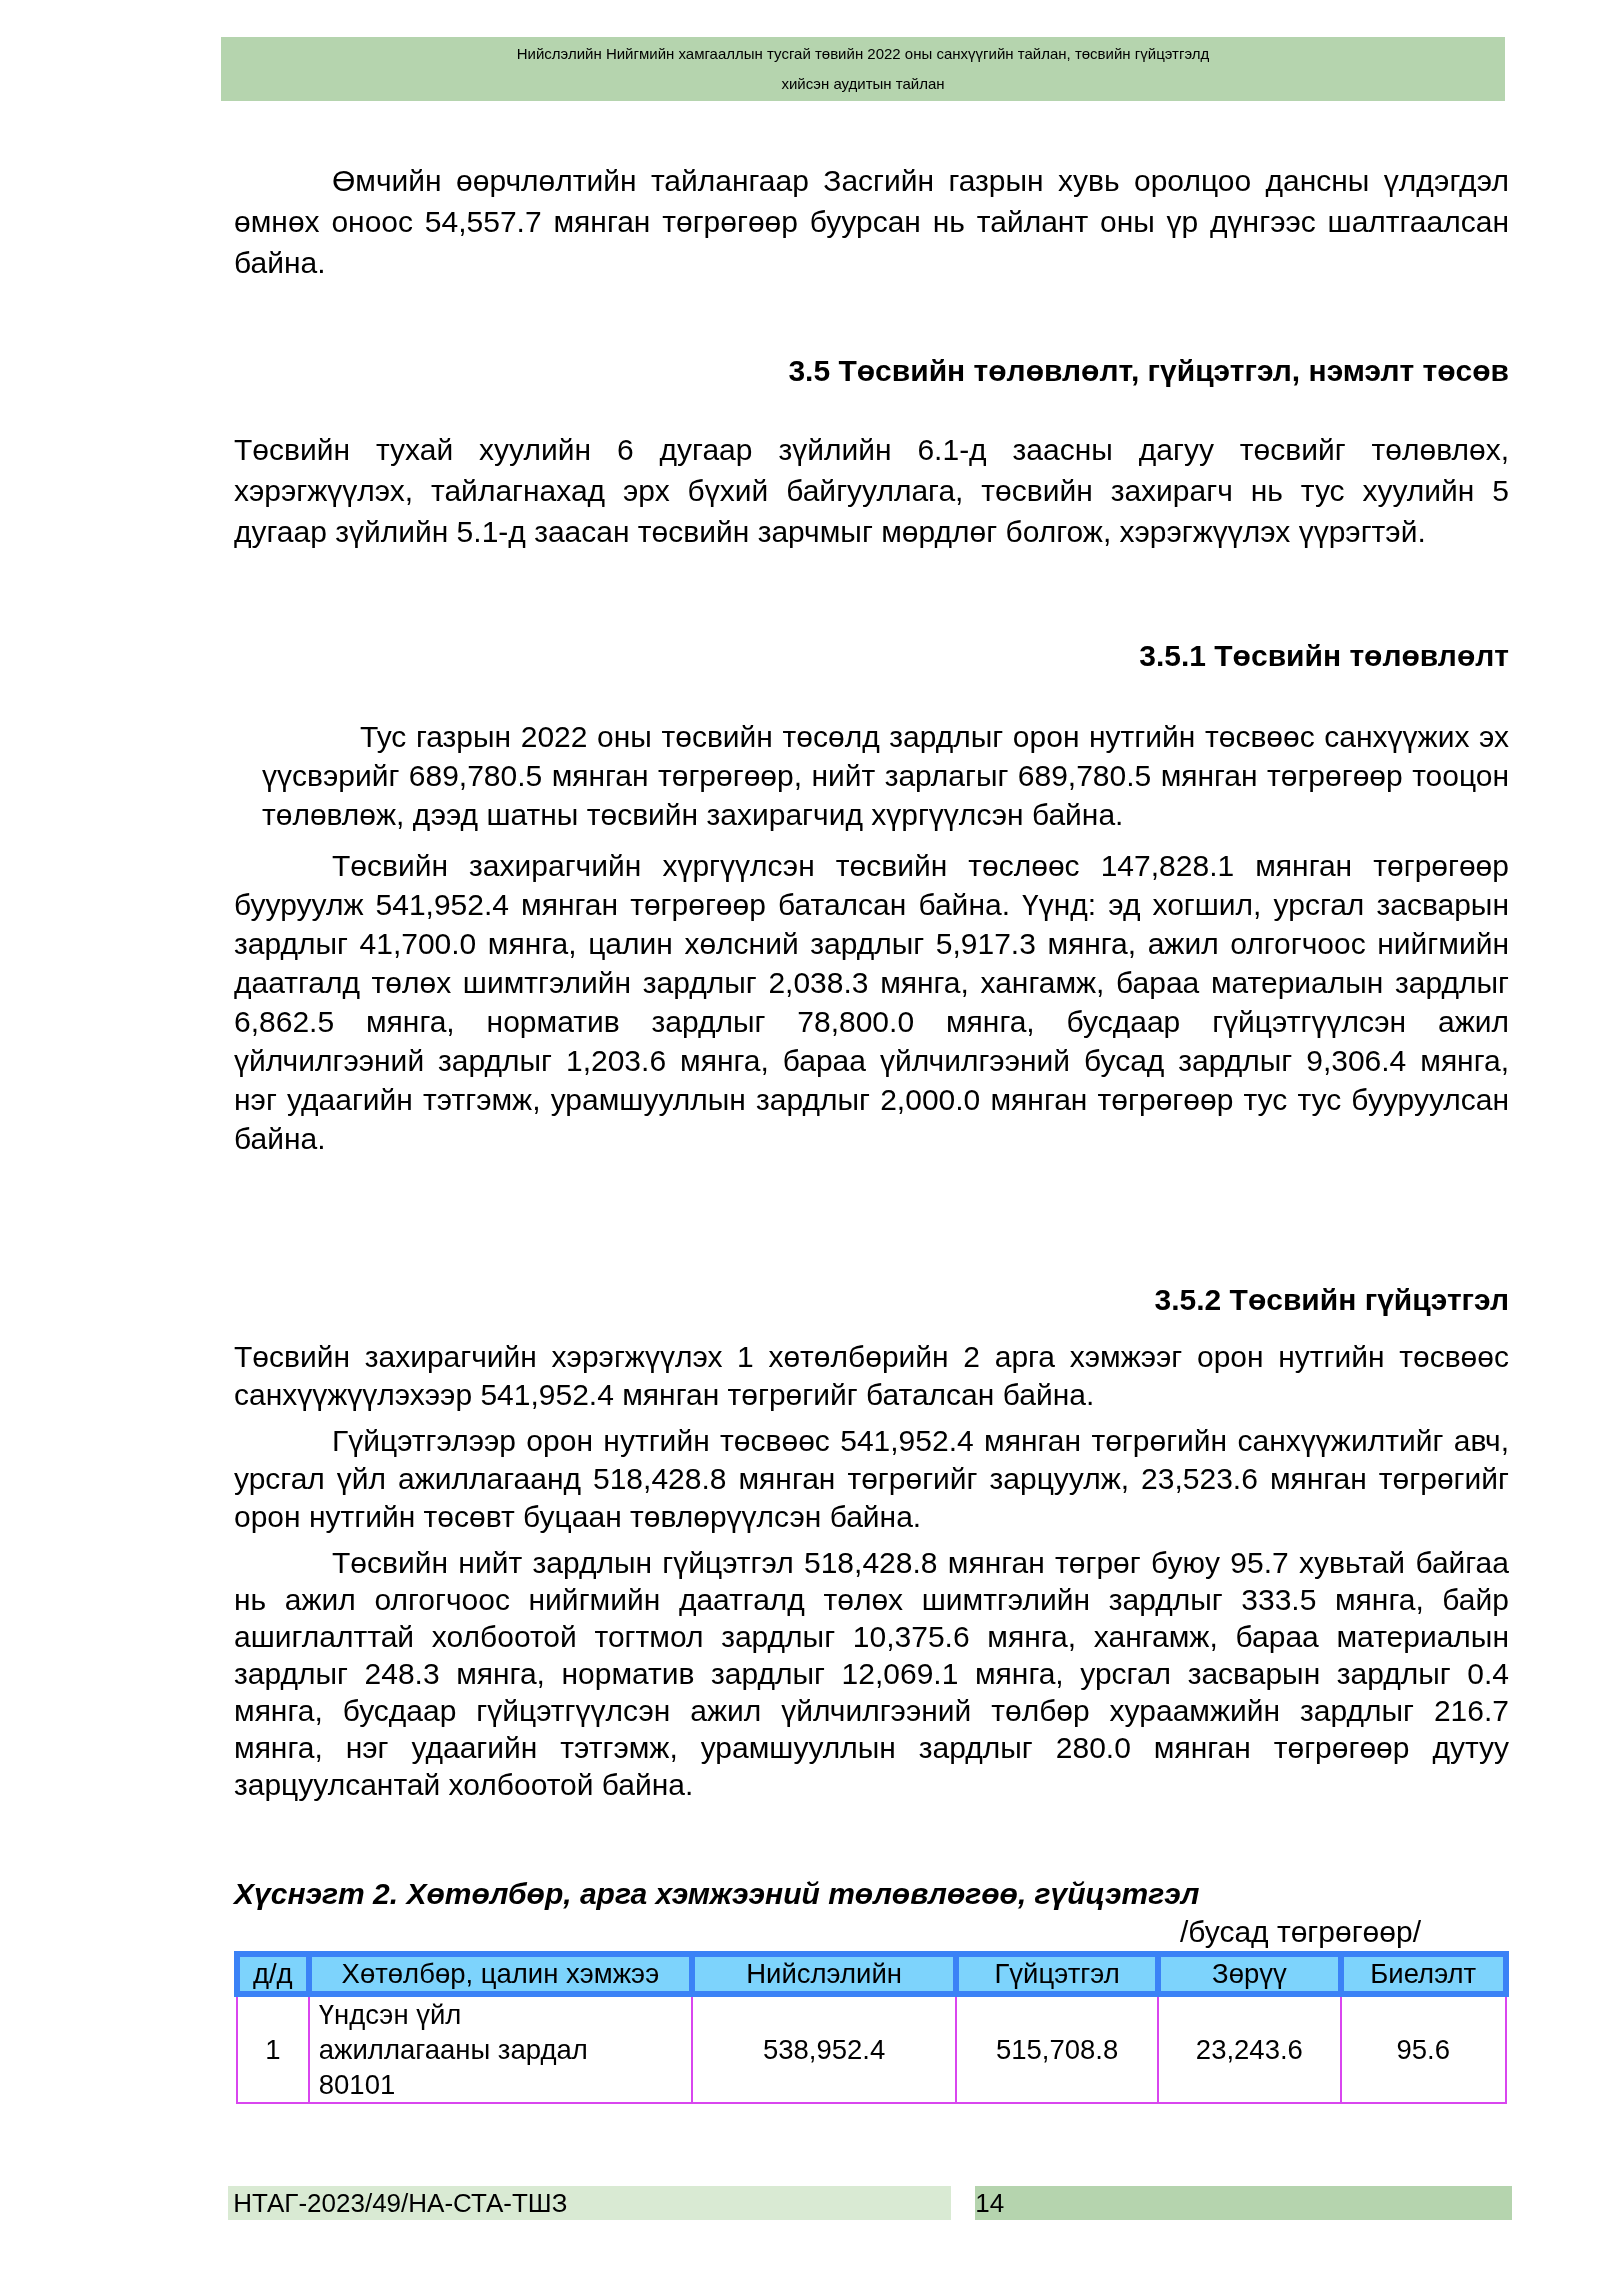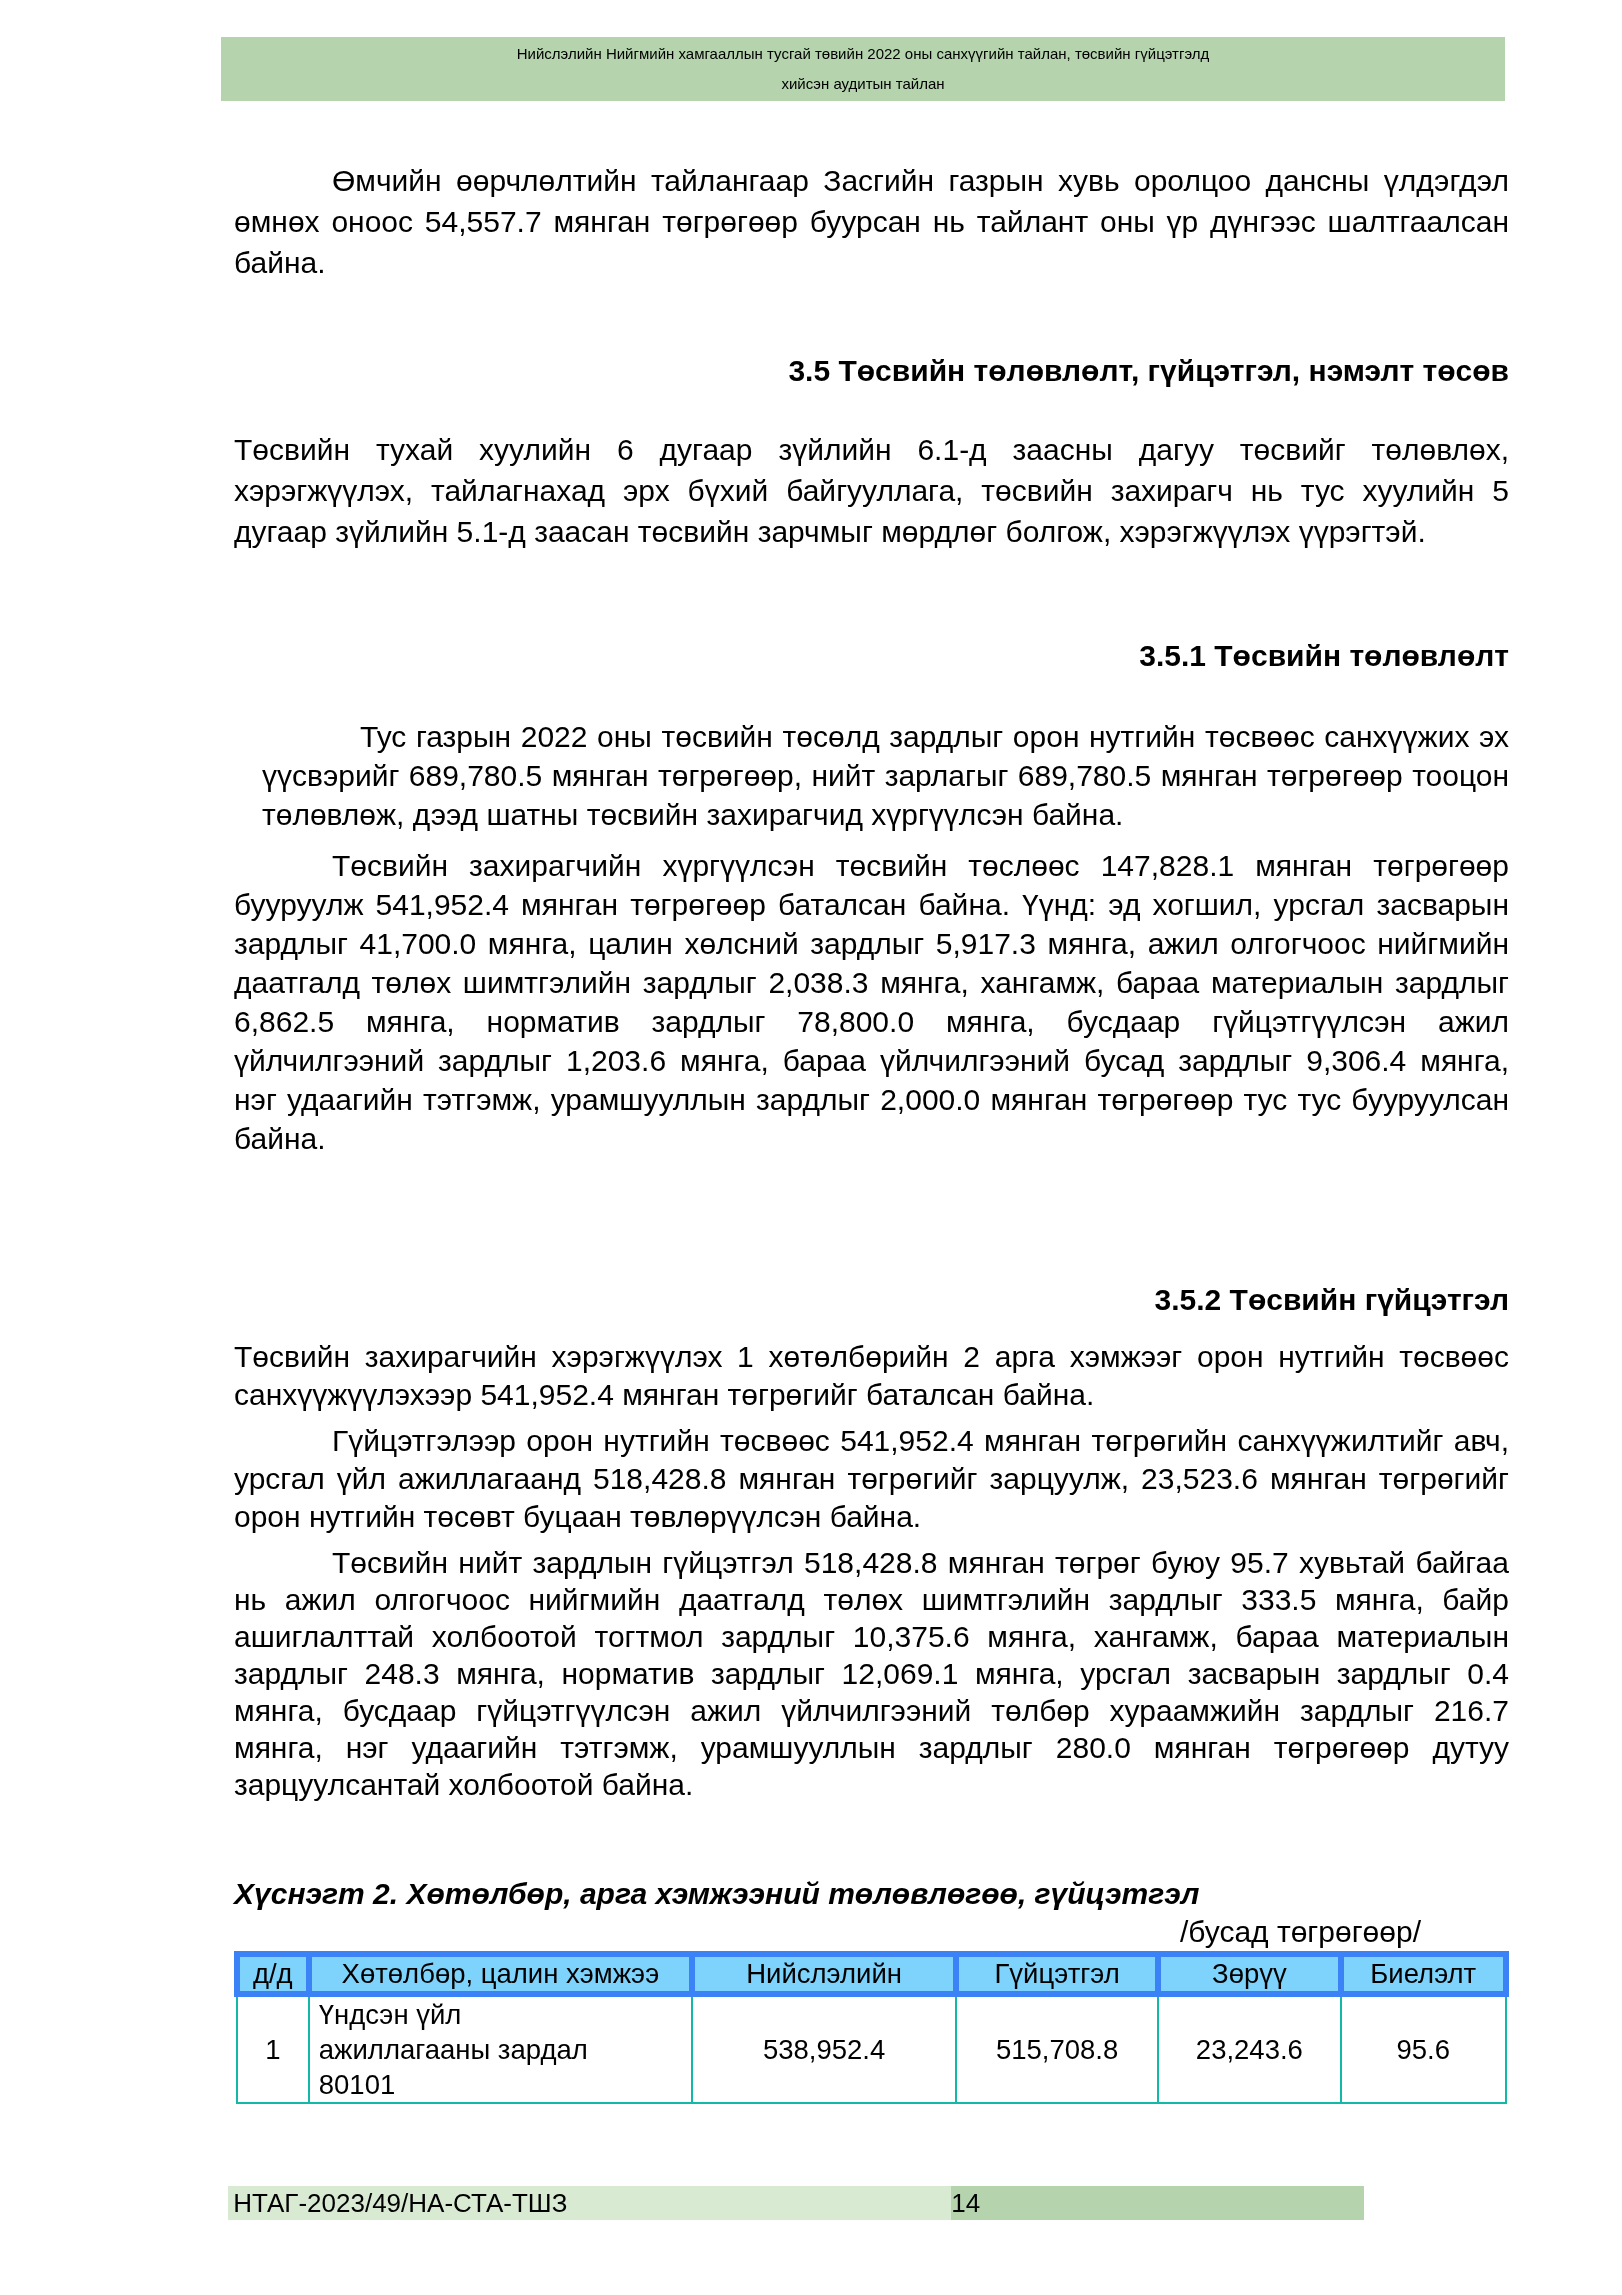--- a/index.html
+++ b/index.html
@@ -10,23 +10,23 @@
                  display: flex; align-items: center; justify-content: center; }
   .header-band span { display: block; }
   .content { position: absolute; left: 234px; width: 1275px; }
   p { margin: 0; font-size: 30px; line-height: 41px; text-align: justify; }
   .indent { text-indent: 98px; }
   h2 { margin: 0; font-size: 30px; font-weight: bold; line-height: 41px; text-align: right; }
   .caption { font-style: italic; font-size: 30px; line-height: 38px; margin: 0; font-weight: bold; }
   .unit { font-size: 30px; line-height: 38px; text-align: right; padding-right: 88px; margin: 0; }
   table { border-collapse: collapse; width: 1275px; font-size: 27.5px; }
   th { background: #7dd3fc; font-weight: normal; border: 6px solid #3b82f6; height: 34px; padding: 0 5.2px; }
-  td { border: 2px solid #14b8a6; padding: 0 9.2px; line-height: 35px; text-align: center; }
+  td { border: 2px solid #d946ef; padding: 0 9.2px; line-height: 35px; text-align: center; }
   td.name { text-align: left; }
-  .footer { position: absolute; left: 228px; top: 2186px; width: 1136px; height: 34px; display: flex; font-size: 26px; }
+  .footer { position: absolute; left: 228px; top: 2186px; width: 1284px; height: 34px; display: flex; font-size: 26px; gap: 24px; }
   .footer .left { width: 718px; background: #d9ead3; padding-left: 5.2px; line-height: 34px; }
   .footer .right { flex: 1; background: #b5d4ae; line-height: 34px; }
 </style>
 </head>
 <body>
 
 <div class="header-band">
   <div>
     <span>Нийслэлийн Нийгмийн хамгааллын тусгай төвийн 2022 оны санхүүгийн тайлан, төсвийн гүйцэтгэлд</span>
     <span>хийсэн аудитын тайлан</span>

